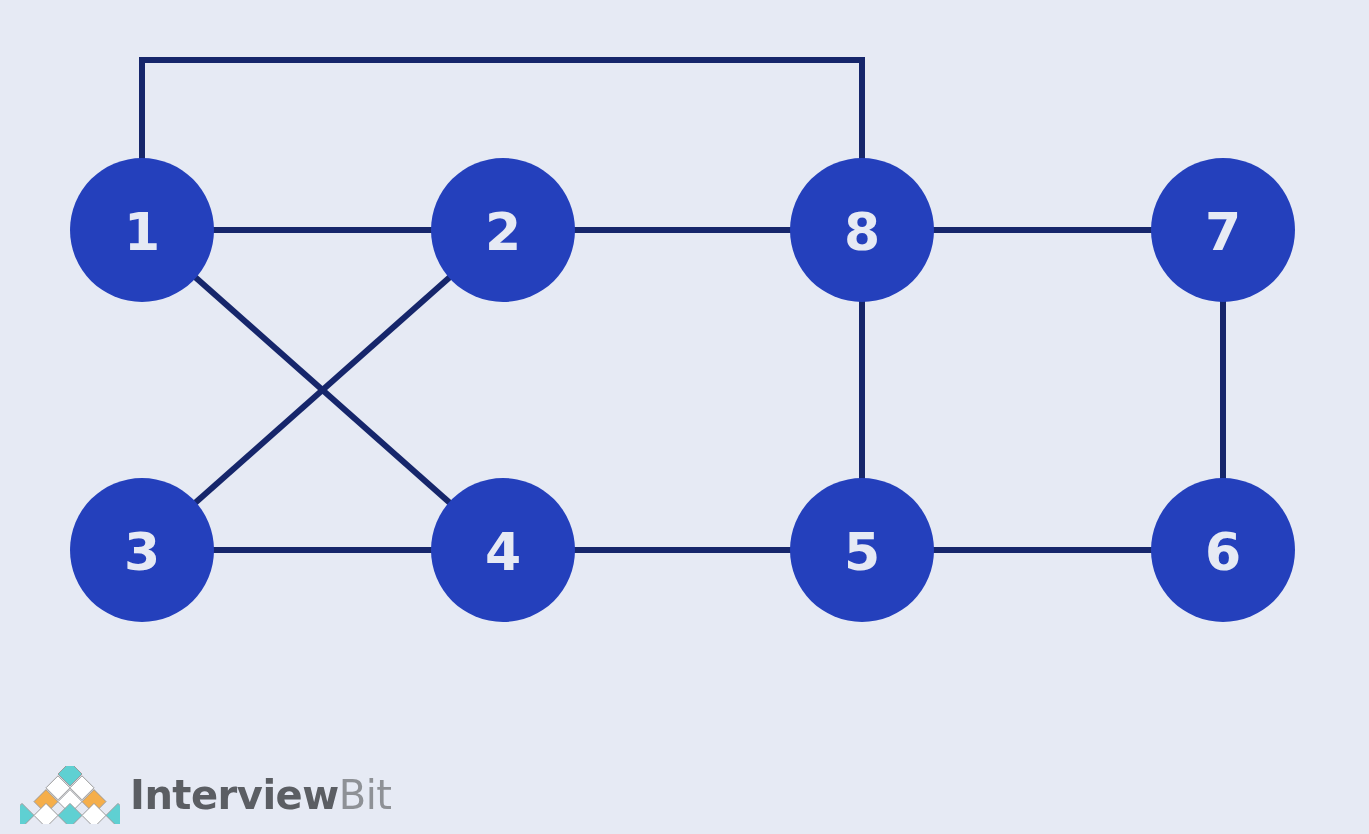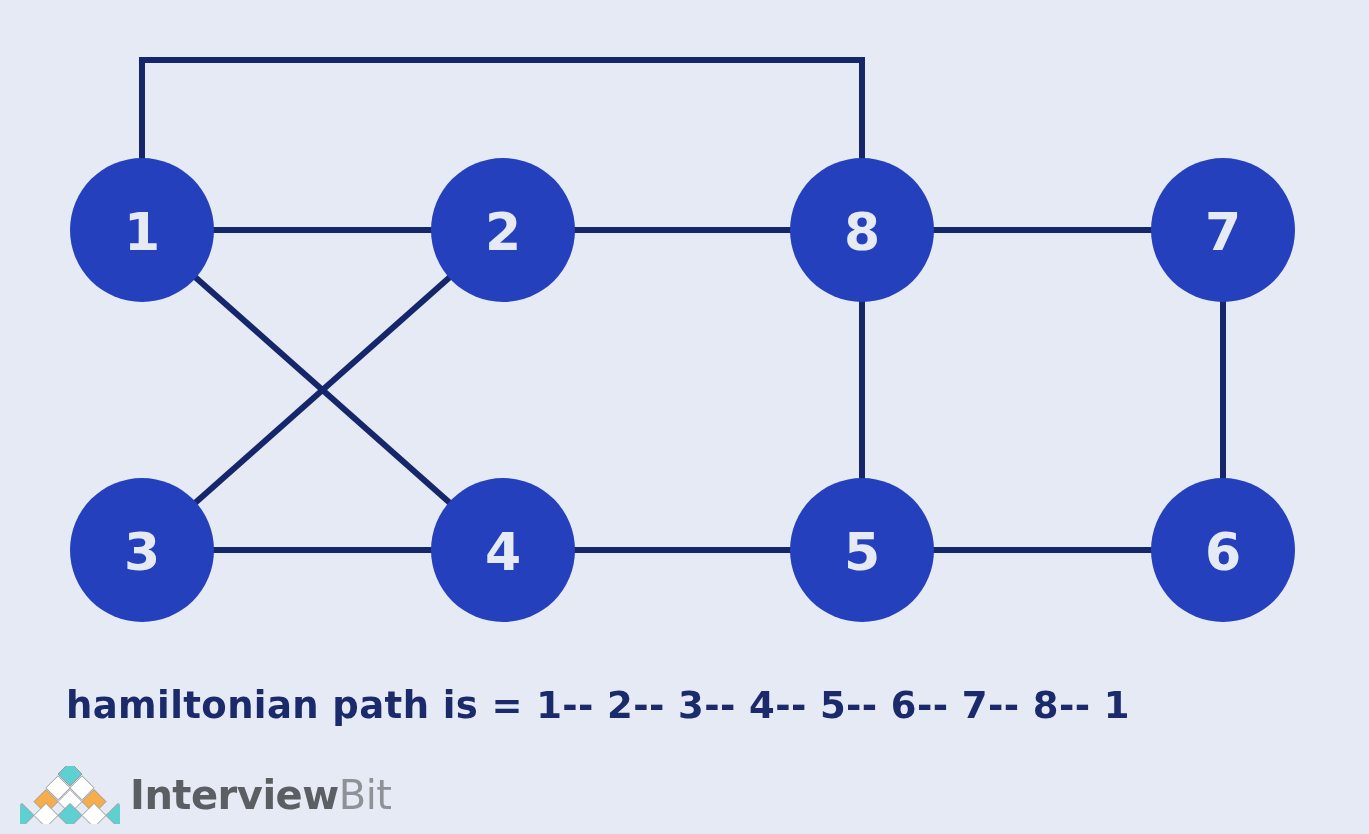--- a/index.html
+++ b/index.html
@@ -127,21 +127,20 @@
           <circle cx="862" cy="550" r="72" fill="#2440bc"></circle>
           <text x="862" y="552" fill="#e6eaf4" class="node-label">5</text>
         </g>
         <g>
           <circle cx="1223" cy="550" r="72" fill="#2440bc"></circle>
           <text x="1223" y="552" fill="#e6eaf4" class="node-label">6</text>
         </g>
       </g>
   </svg>
 
-  <div class="caption">hamiltonian path is = 1-- 2-- 3-- 4-- 5-- 6-- 7-- 8-- 1</div>
 
   <div class="logo">
     <svg class="logo-mark" viewBox="0 0 100 58">
       <g id="logo-diamonds">
           <polygon points="50,-4 62,8 50,20 38,8" fill="#5fd0d2" stroke="#9b9b9b" stroke-width="1"></polygon>
           <polygon points="38,9.799999999999997 50,21.799999999999997 38,33.8 26,21.799999999999997" fill="#ffffff" stroke="#9b9b9b" stroke-width="1"></polygon>
           <polygon points="62,9.799999999999997 74,21.799999999999997 62,33.8 50,21.799999999999997" fill="#ffffff" stroke="#9b9b9b" stroke-width="1"></polygon>
           <polygon points="26,23.599999999999994 38,35.599999999999994 26,47.599999999999994 14,35.599999999999994" fill="#f5ae4a" stroke="#9b9b9b" stroke-width="1"></polygon>
           <polygon points="50,23.599999999999994 62,35.599999999999994 50,47.599999999999994 38,35.599999999999994" fill="#ffffff" stroke="#9b9b9b" stroke-width="1"></polygon>
           <polygon points="74,23.599999999999994 86,35.599999999999994 74,47.599999999999994 62,35.599999999999994" fill="#f5ae4a" stroke="#9b9b9b" stroke-width="1"></polygon>

